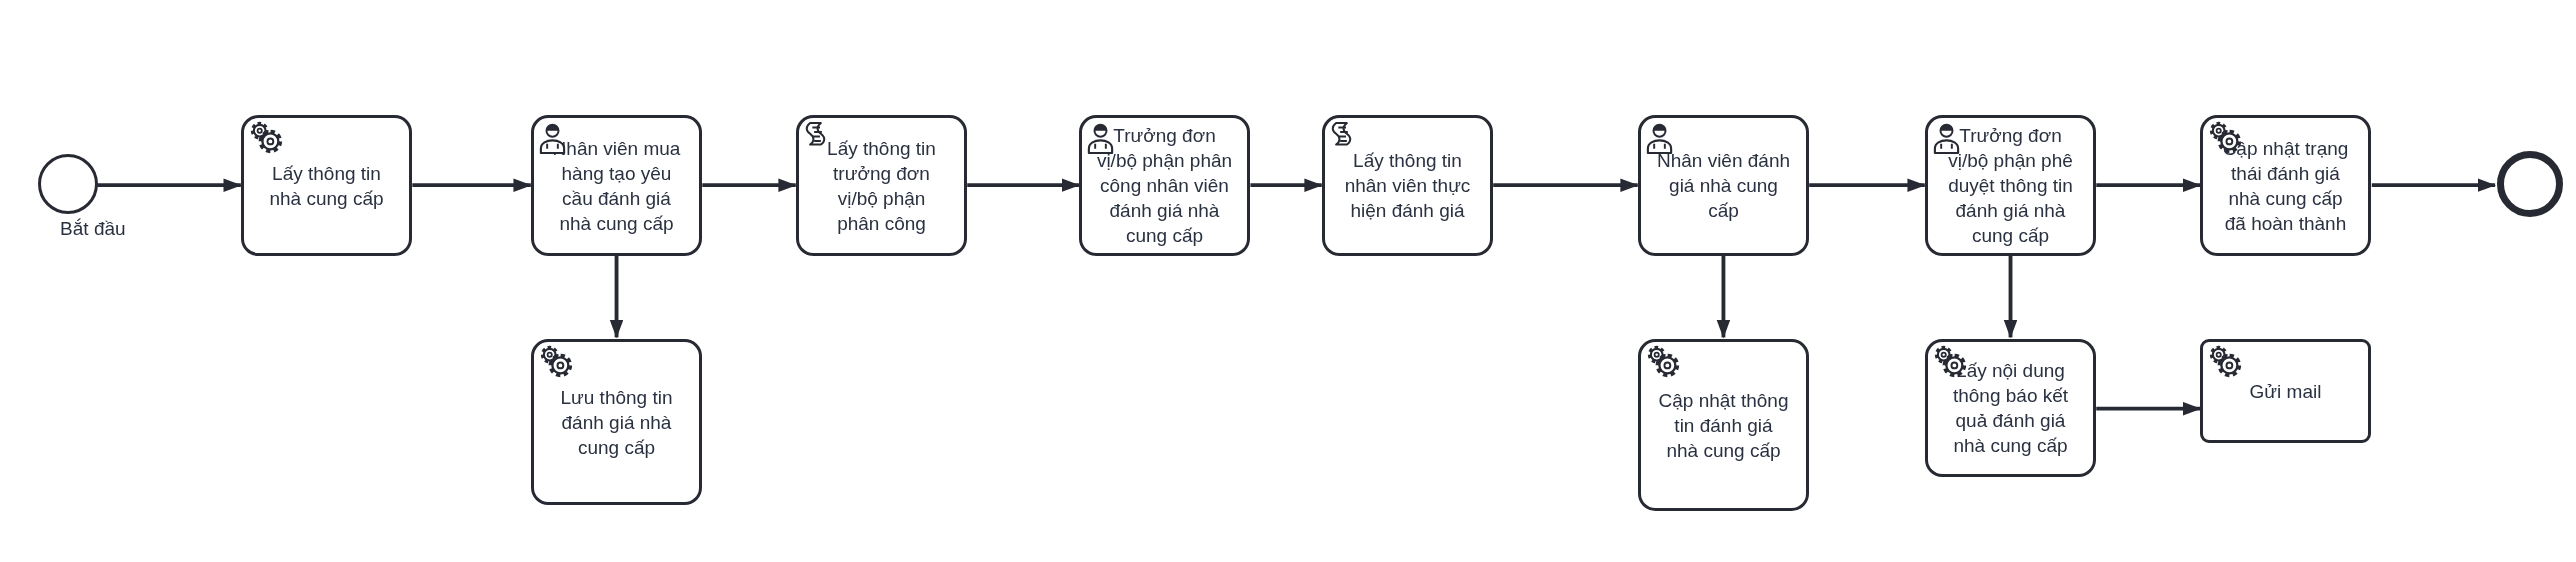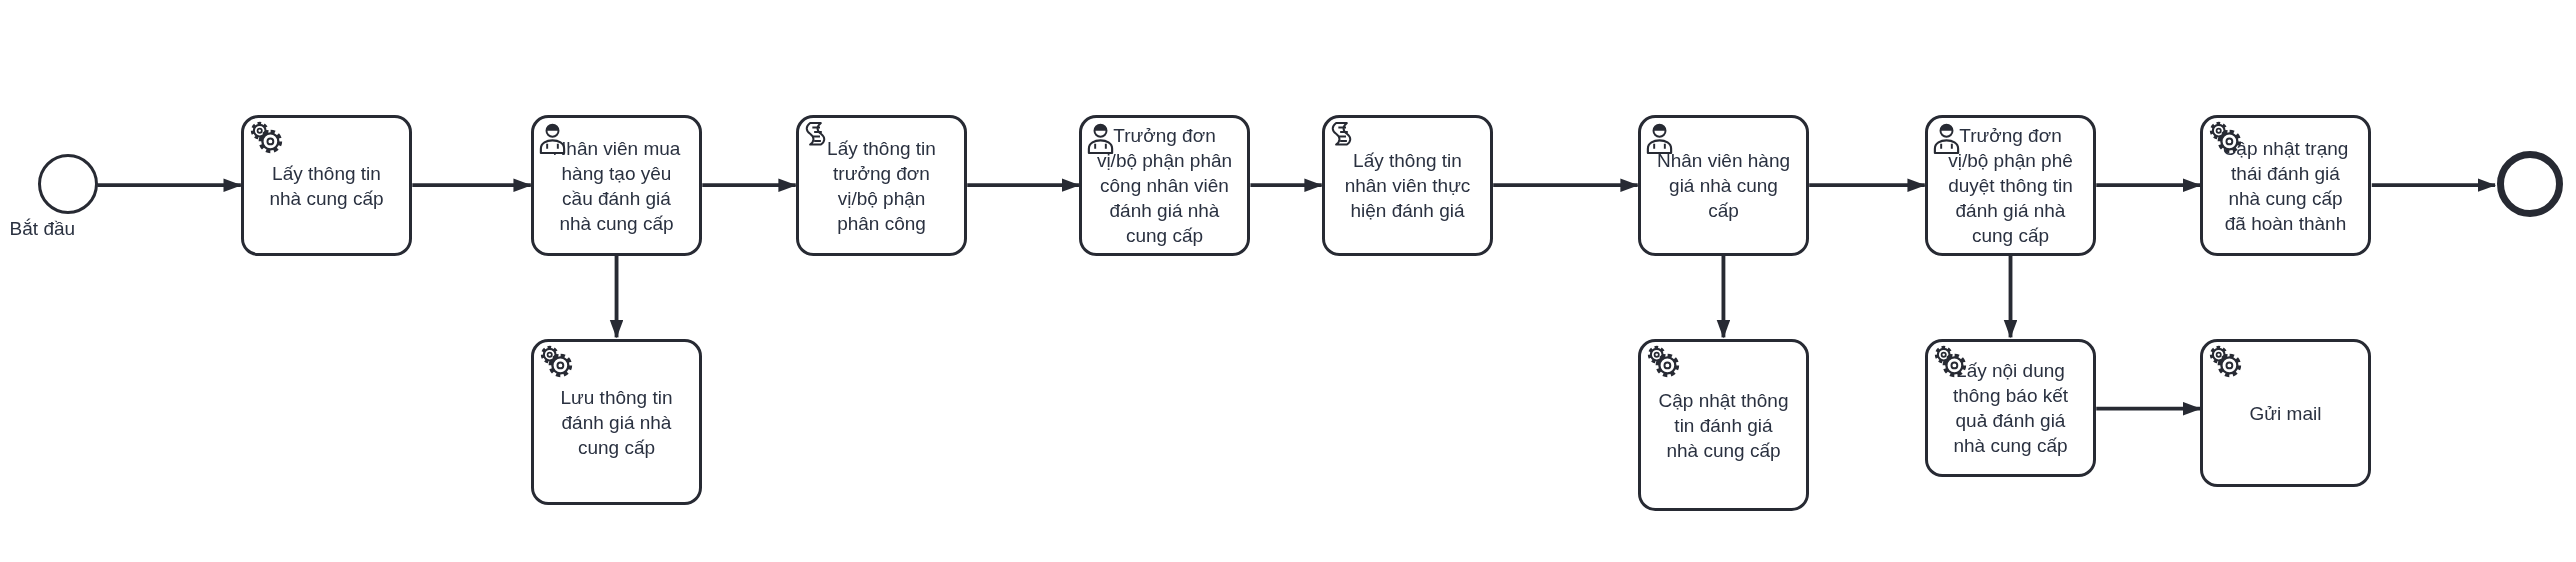--- a/index.html
+++ b/index.html
@@ -36,35 +36,35 @@
     z-index:2;line-height:0;
   }
   .event{
     position:absolute;box-sizing:border-box;
     border-radius:50%;background:#ffffff;z-index:1;
   }
   .event.start{width:60px;height:60px;left:38px;top:154px;border:3.9px solid #272a33;}
   .event.end{width:66px;height:66px;left:2497px;top:151px;border:7.7px solid #272a33;}
   .event-label{
     position:absolute;left:9.6px;top:216px;width:116px;
-    text-align:left;font-size:19px;line-height:25px;color:#2a3140;z-index:1;
+    text-align:right;font-size:19px;line-height:25px;color:#2a3140;z-index:1;
   }
   
   #t1{left:241px;top:115px;}
   #t2{left:531px;top:115px;}
   #t3{left:796px;top:115px;}
   #t4{left:1079px;top:115px;}
   #t5{left:1322px;top:115px;}
   #t6{left:1638px;top:115px;}
   #t7{left:1925px;top:115px;}
   #t8{left:2200px;top:115px;}
   #b1{left:531px;top:339px;height:166px;}
   #b2{left:1638px;top:339px;height:172px;}
   #b3{left:1925px;top:339px;height:138px;}
-  #b4{left:2200px;top:339px;height:148px;}
+  #b4{left:2200px;top:339px;height:104px;border-radius:9px;}
 </style>
 </head>
 <body>
 
 <div class="canvas">
 
   <svg class="flows" width="2576" height="563" viewBox="0 0 2674 584">
     <defs>
       <marker id="arrow" markerUnits="userSpaceOnUse" markerWidth="20" markerHeight="16" refX="18" refY="7" orient="auto">
         <path d="M0,0 L19,7 L0,14 Z" fill="#272a33"></path>
@@ -168,21 +168,21 @@
 
   <div class="task" id="t6">
     <span class="icon">
       <svg width="31" height="37" viewBox="0 0 32 36" fill="none" stroke="#272a33">
         <circle cx="16" cy="10" r="6.2" fill="#fff" stroke-width="2"></circle>
         <path d="M9.8,10 a6.2,6.2 0 0 1 12.4,0 z" fill="#272a33" stroke="none"></path>
         <path d="M4,33 v-4.5 c0,-6 6,-8.5 12,-8.5 s12,2.5 12,8.5 V33 z" fill="#fff" stroke-width="2.2" stroke-linejoin="round"></path>
         <path d="M10.5,23.5 v5 M21.5,23.5 v5" stroke-width="2"></path>
       </svg>
     </span>
-    <span class="label">Nhân viên hàng
+    <span class="label">Nhân viên đánh
 giá nhà cung
 cấp</span>
   </div>
 
   <div class="task" id="t7">
     <span class="icon">
       <svg width="31" height="37" viewBox="0 0 32 36" fill="none" stroke="#272a33">
         <circle cx="16" cy="10" r="6.2" fill="#fff" stroke-width="2"></circle>
         <path d="M9.8,10 a6.2,6.2 0 0 1 12.4,0 z" fill="#272a33" stroke="none"></path>
         <path d="M4,33 v-4.5 c0,-6 6,-8.5 12,-8.5 s12,2.5 12,8.5 V33 z" fill="#fff" stroke-width="2.2" stroke-linejoin="round"></path>

